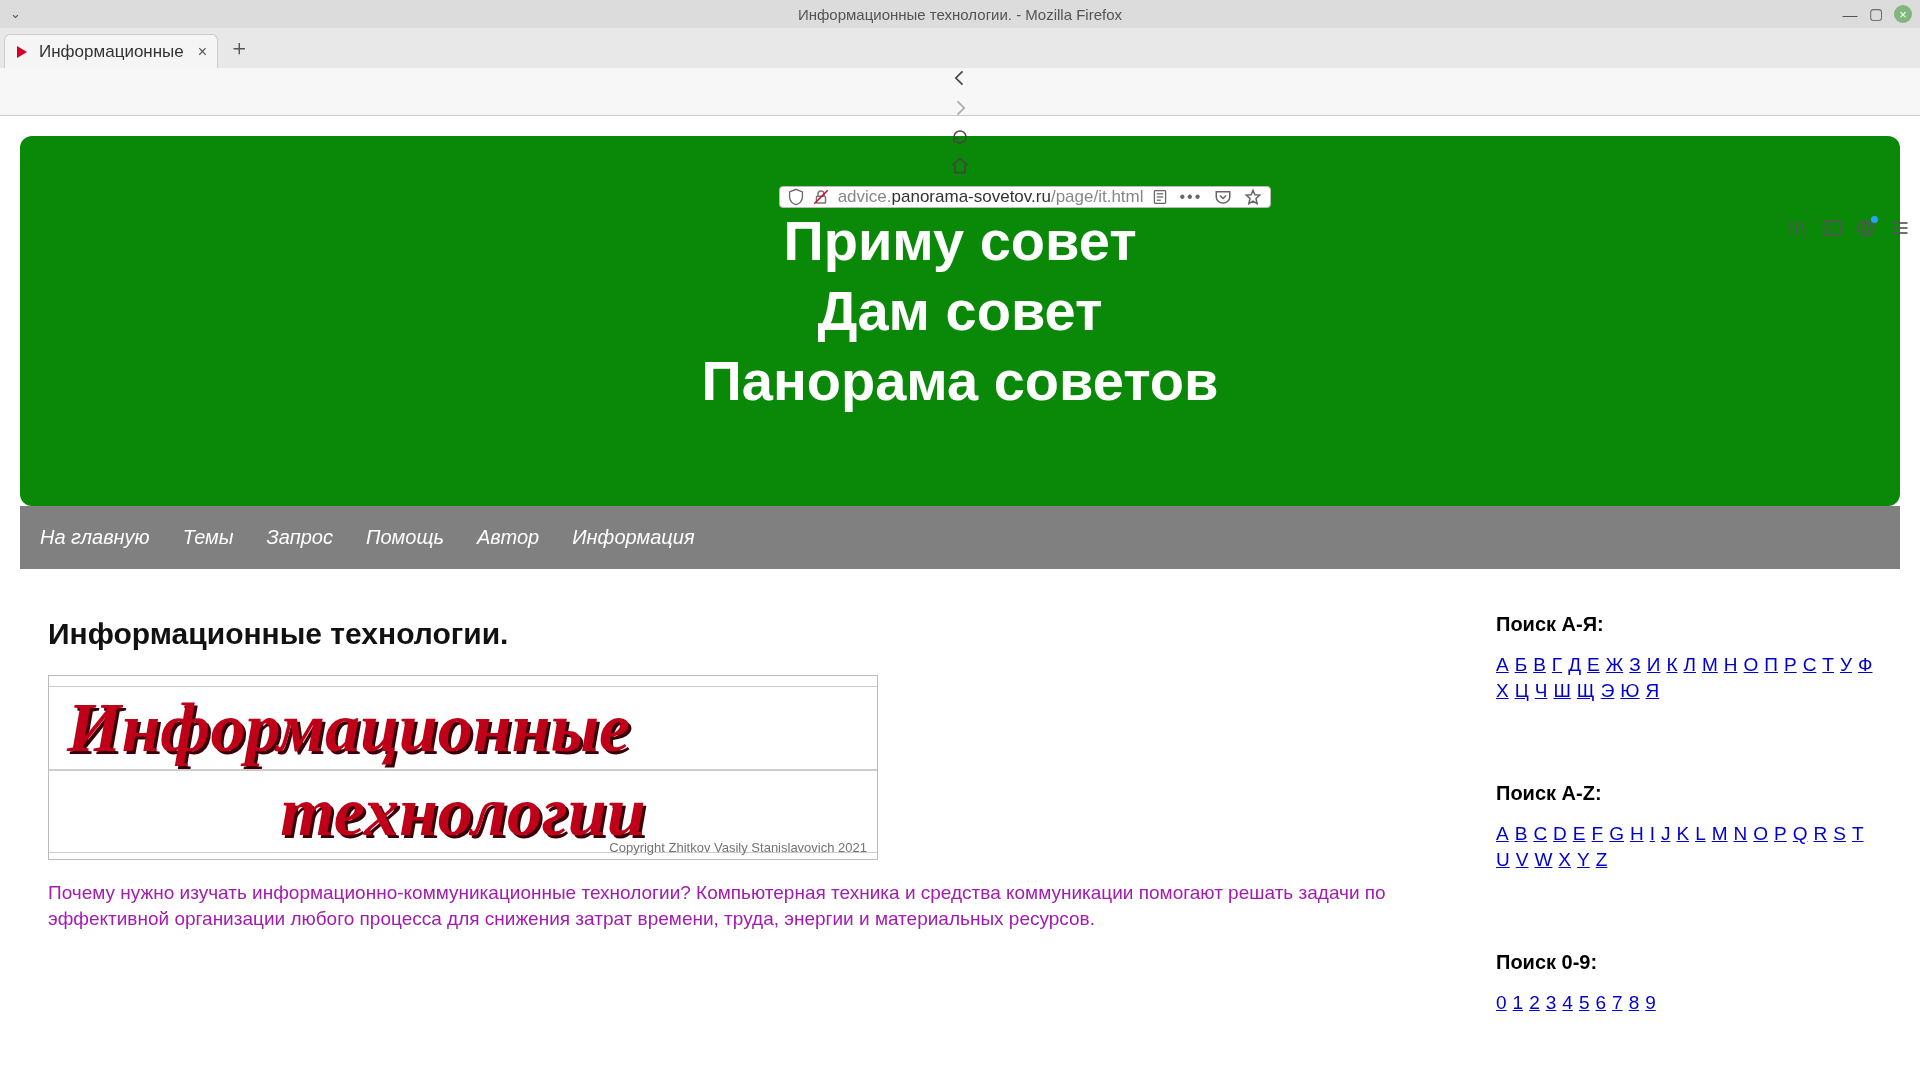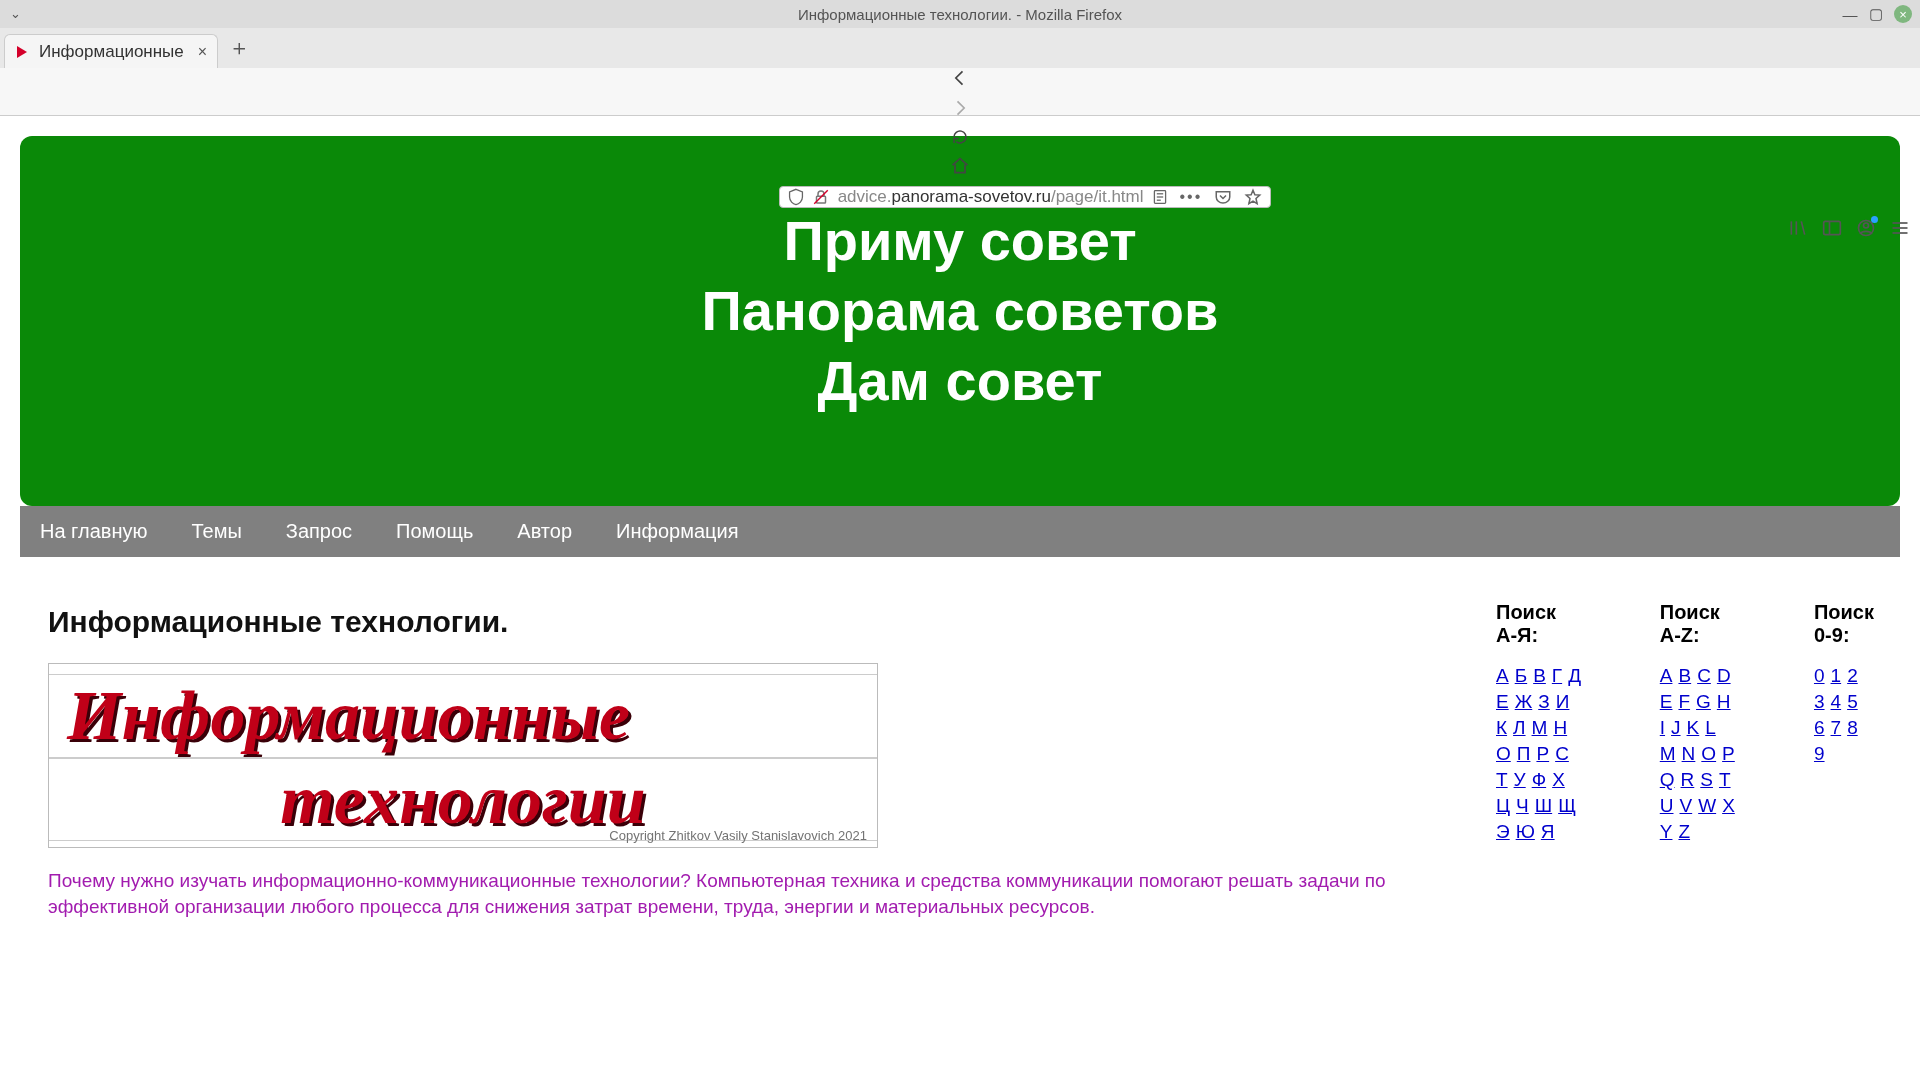--- a/index.html
+++ b/index.html
@@ -32,38 +32,38 @@
 .bell-dot { position:relative; }
 .bell-dot::after { content:''; position:absolute; top:-2px; right:-2px; width:7px;height:7px;background:#2aa1ff;border-radius:50%; }
 
 
 .viewport { height: calc(1080px - 28px - 40px - 48px); overflow:auto; background:#fff; }
 .page-wrap { padding: 20px; }
 
 .hero { background:#0a8908; color:#fff; text-align:center; padding: 70px 20px 90px; border-radius: 12px; }
 .hero h1 { font-size: 56px; font-weight:bold; line-height:1.25; }
 
-.menubar { background:#808080; padding: 14px 20px; display:flex; gap: 44px; }
+.menubar { background:#808080; padding: 20px 20px; display:flex; gap: 33px; font-style: italic; }
 .menubar a { color:#fff; text-decoration:none; font-size:20px; }
 
 .content-row { display:flex; margin-top: 20px; align-items:flex-start;justify-content:space-between; }
 .main-col { flex:1; background:#fff; padding: 28px; }
 .main-col h2 { font-size: 30px; font-weight:bold; color:#111; margin-bottom: 24px;}
 
 .it-banner { border:1px solid #bbb; width: 830px; padding: 10px 0 6px; position:relative; }
 .it-banner .row { border-top:1px solid #ccc; border-bottom:1px solid #ccc; padding: 4px 18px; }
 .it-banner .row + .row { }
 .it-banner .big { font-family: Georgia, 'Times New Roman', serif; font-style:italic; font-weight:bold; font-size: 70px; color:#c00018; text-shadow: 3px 3px 0 #3a0008; line-height:1.05;}
 .it-banner .r1 { text-align:left; }
 .it-banner .r2 { text-align:center; }
 .it-banner .copy { position:absolute; right:10px; bottom:4px; font-family: Liberation Sans, sans-serif; font-size:13px; color:#737373;}
 
 .main-col p { font-size: 19px; line-height:1.35; color:#a21caf; margin-top: 20px;}
 
-.side-col { width: 430px; display:flex; flex-direction:row; gap: 26px;}
+.side-col { width: 430px; display:flex; flex-direction:column; gap: 26px;}
 .side-box { background:#fff; padding: 24px 26px 30px; }
 .side-box h3 { font-size:20px; font-weight:bold; margin-bottom: 18px;}
 .alpha { display:flex; flex-wrap:wrap; gap: 4px 6px; }
 .alpha a { color:#0000cc; text-decoration:underline; font-size:19px; }
 
 svg { display:block; }
 </style>
 </head>
 <body>
 
@@ -184,22 +184,22 @@
     </span>
   </div>
 </div>
 
 <div class="viewport">
   <div class="page-wrap">
 
     <div class="hero">
       <h1>
         <div>Приму совет</div>
+        <div>Дам совет</div>
         <div>Панорама советов</div>
-        <div>Дам совет</div>
       </h1>
     </div>
 
     <div class="menubar">
       <a href="#">На главную</a>
       <a href="#">Темы</a>
       <a href="#">Запрос</a>
       <a href="#">Помощь</a>
       <a href="#">Автор</a>
       <a href="#">Информация</a>

